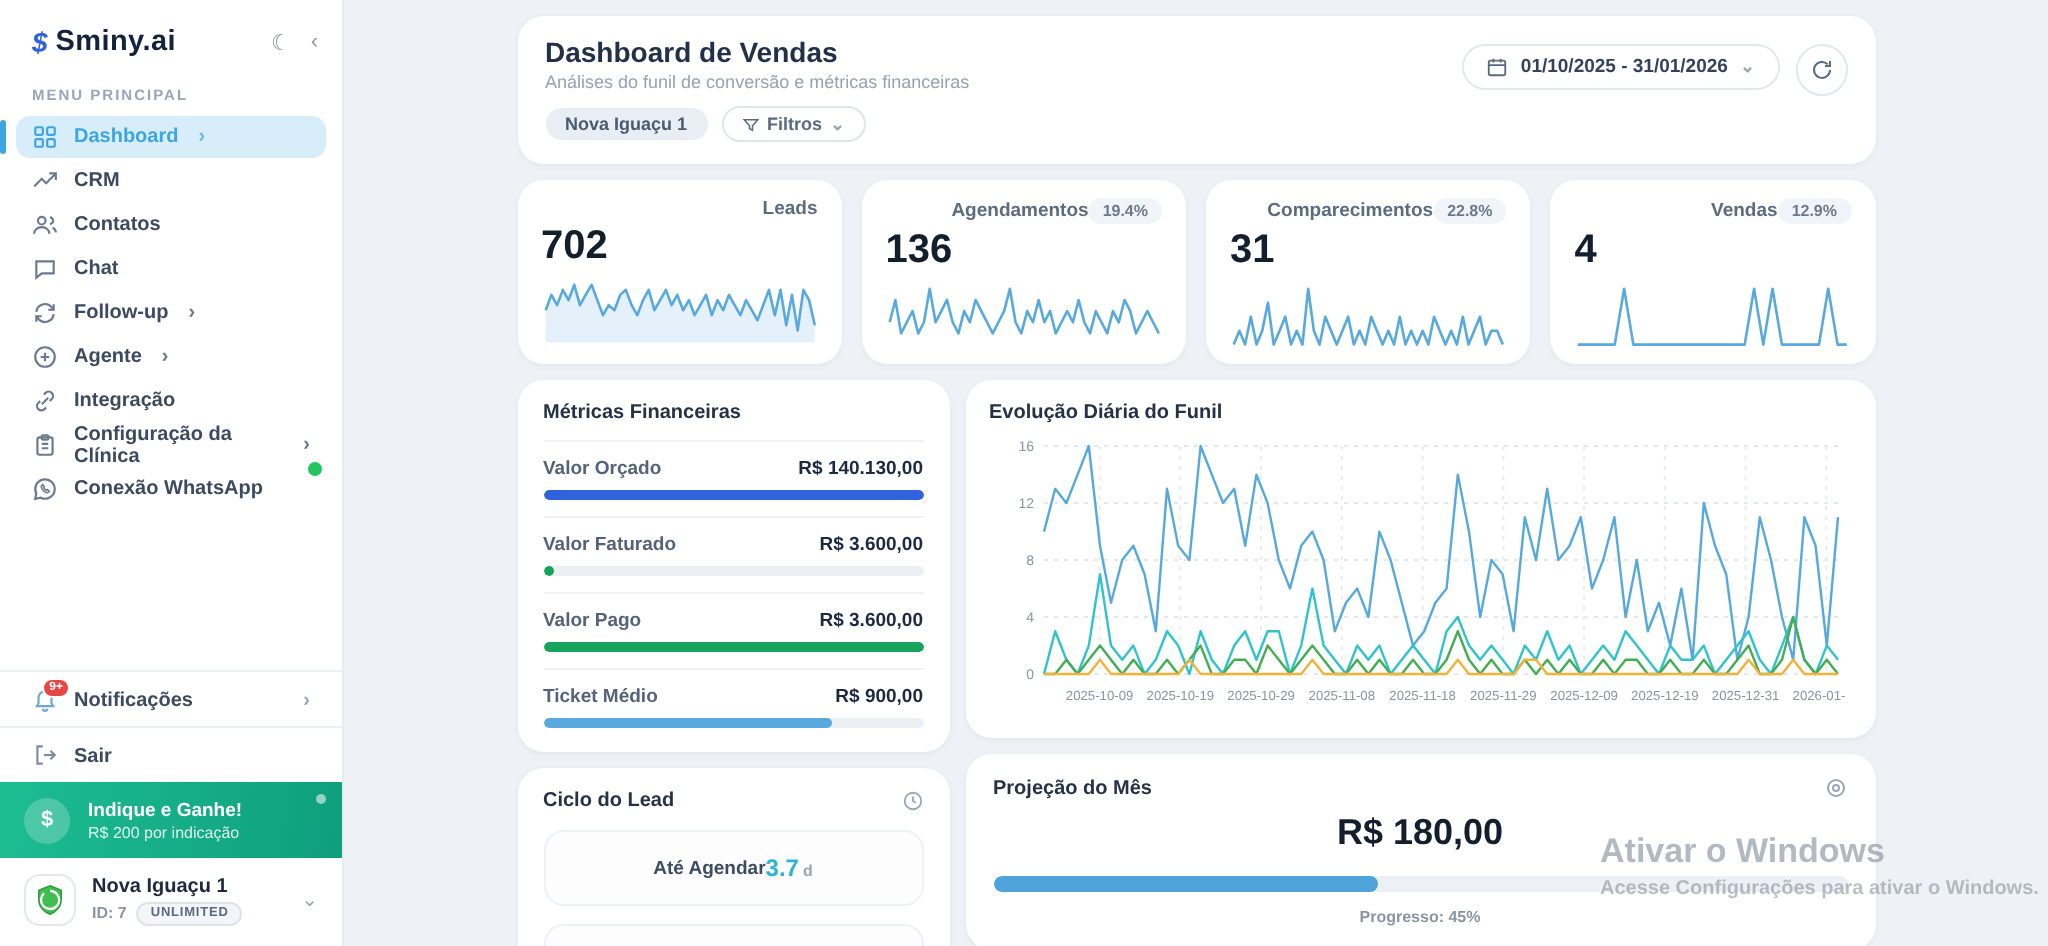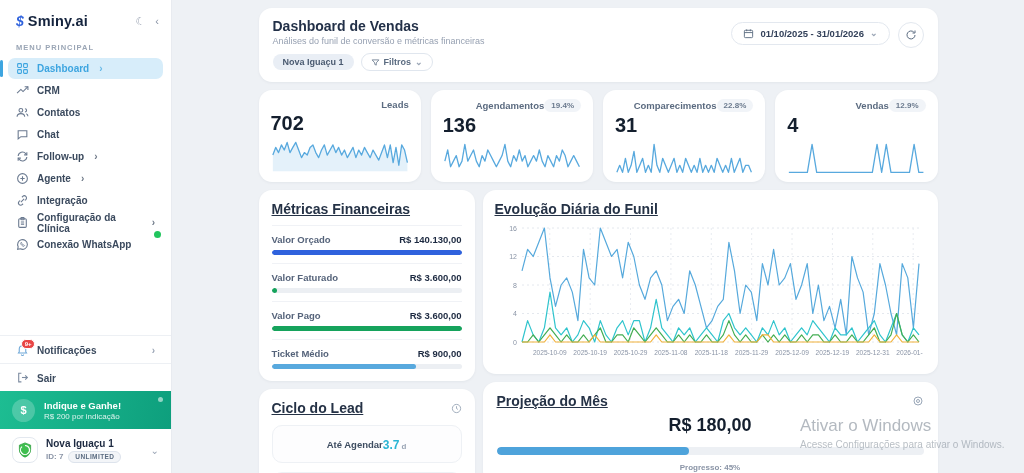--- a/index.html
+++ b/index.html
@@ -83,21 +83,21 @@
   .kpi-badge { font-size:8px; font-weight:700; color:#6b7a8e; background:#f1f4f8; border-radius:999px; padding:2px 7px; }
   .kpi-value { font-size:20px; font-weight:800; color:#141f2e; margin-top:2px; }
   .kpi-spark { width:100%; height:36px; margin-top:2px; display:block; }
 
   
   .cols-row { display:flex; gap:8px; align-items:flex-start; }
   .left-col { width:216px; flex:none; display:flex; flex-direction:column; gap:8px; }
   .right-col { flex:1; display:flex; flex-direction:column; gap:8px; }
 
   .metrics-card { padding:11px 13px 12px; }
-  .card-title { font-size:14px; font-weight:800; color:#253246;text-decoration:underline; }
+  .card-title { font-size:10px; font-weight:800; color:#253246; }
   .metric-row { padding-top:8px; margin-top:8px; border-top:1px solid #f0f2f6; }
   .metric-row:first-of-type { border-top:none; margin-top:4px; padding-top:0; }
   .metric-line { display:flex; justify-content:space-between; align-items:baseline; }
   .metric-label { font-size:9.5px; color:#55637a; font-weight:600; }
   .metric-value { font-size:9.5px; font-weight:800; color:#1c2940; }
   .bar-track { height:5px; background:#eceff3; border-radius:3px; margin-top:5px; overflow:hidden; }
   .bar-fill { height:100%; border-radius:3px; }
 
   .funnel-card { padding:11px 12px 6px; }
   .funnel-svg { display:block; margin-top:3px; }
@@ -114,21 +114,21 @@
   .projection-card { padding:11px 14px 12px; }
   .proj-head { display:flex; justify-content:space-between; align-items:center; }
   .proj-head svg { width:12px; height:12px; color:#9aa7b8; }
   .proj-value { text-align:center; font-size:18px; font-weight:800; color:#141f2e; margin-top:6px; }
   .proj-of { text-align:center; font-size:9.5px; color:#8a94a6; margin-top:2px; }
   .proj-track { height:8px; border-radius:4px; background:#edf0f4; margin-top:11px; overflow:hidden; }
   .proj-fill { height:100%; border-radius:4px; }
   .proj-sub { text-align:center; font-size:8px; color:#8a94a6; margin-top:8px; font-weight:600; }
 
   
-  .watermark { position:absolute; left:800px; top:416px; z-index:9; pointer-events:none; }
+  .watermark { position:absolute; left:800px; top:416px; z-index:9; pointer-events:none;font-weight:bold; }
   .wm1 { font-size:17px; color:rgba(128,138,150,.6); }
   .wm2 { font-size:10px; color:rgba(128,138,150,.55); margin-top:3px; white-space:nowrap; }
 </style>
 </head>
 <body>
 
 <aside class="sidebar">
   <div class="logo-row">
     <span class="logo-mark">$</span>
     <span class="logo-text">Sminy.ai</span>

